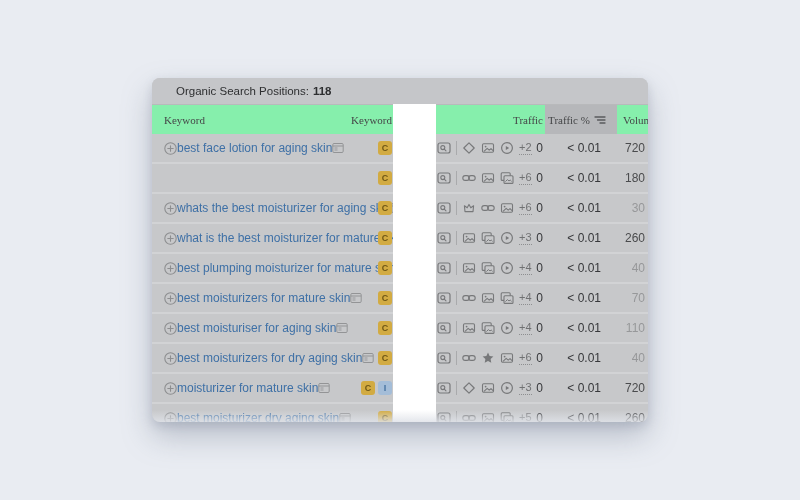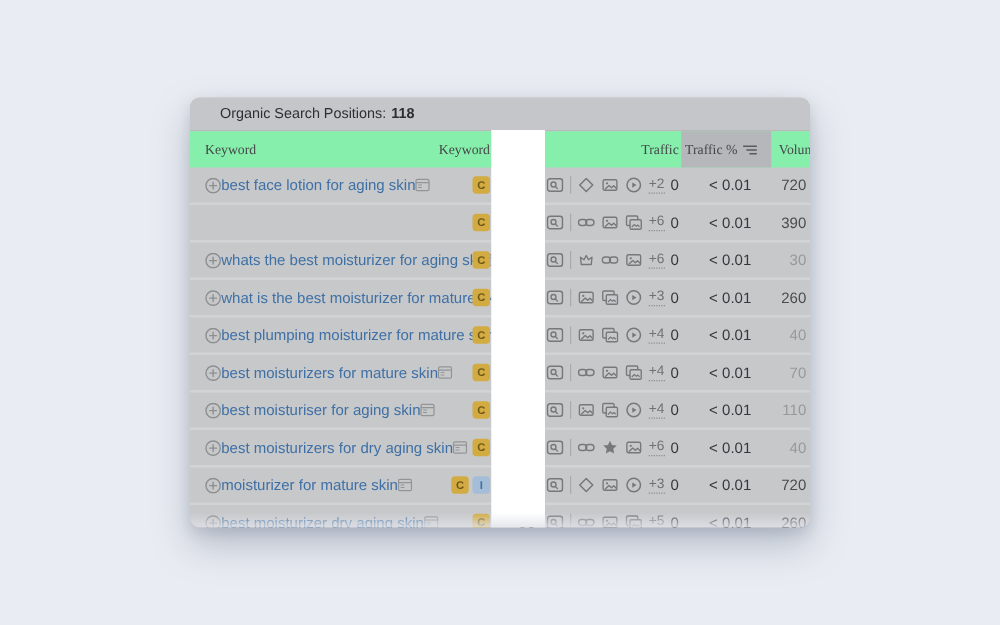--- a/index.html
+++ b/index.html
@@ -177,21 +177,21 @@
                   <rect x="1.2" y="1.8" width="9" height="7.6" rx="1" fill="none" stroke="currentColor" stroke-width="1.1"></rect>
                   <rect x="4" y="4.8" width="9" height="7.6" rx="1" fill="#c7c8ca" stroke="currentColor" stroke-width="1.1"></rect>
                   <path d="M5.4 10.6 L7.4 8.6 L9 10 L10.2 9 L11.6 10.4" fill="none" stroke="currentColor" stroke-width="1"></path>
                 </svg>
               </span>
             </span>
       <a class="more">+6</a>
     </span>
     <span class="abs t-right traffic">0</span>
     <span class="abs t-right tpct">&lt; 0.01</span>
-    <span class="abs t-right vol">390</span>
+    <span class="abs t-right vol">180</span>
   </div>
 
   <div class="row">
     <span class="abs kw-wrap">
       <span class="icn plus">
               <svg width="13" height="13" viewBox="0 0 13 13">
                 <circle cx="6.5" cy="6.5" r="5.7" fill="none" stroke="currentColor" stroke-width="1.1"></circle>
                 <path d="M6.5 3.8 V9.2 M3.8 6.5 H9.2" stroke="currentColor" stroke-width="1.1" stroke-linecap="round"></path>
               </svg>
             </span>

